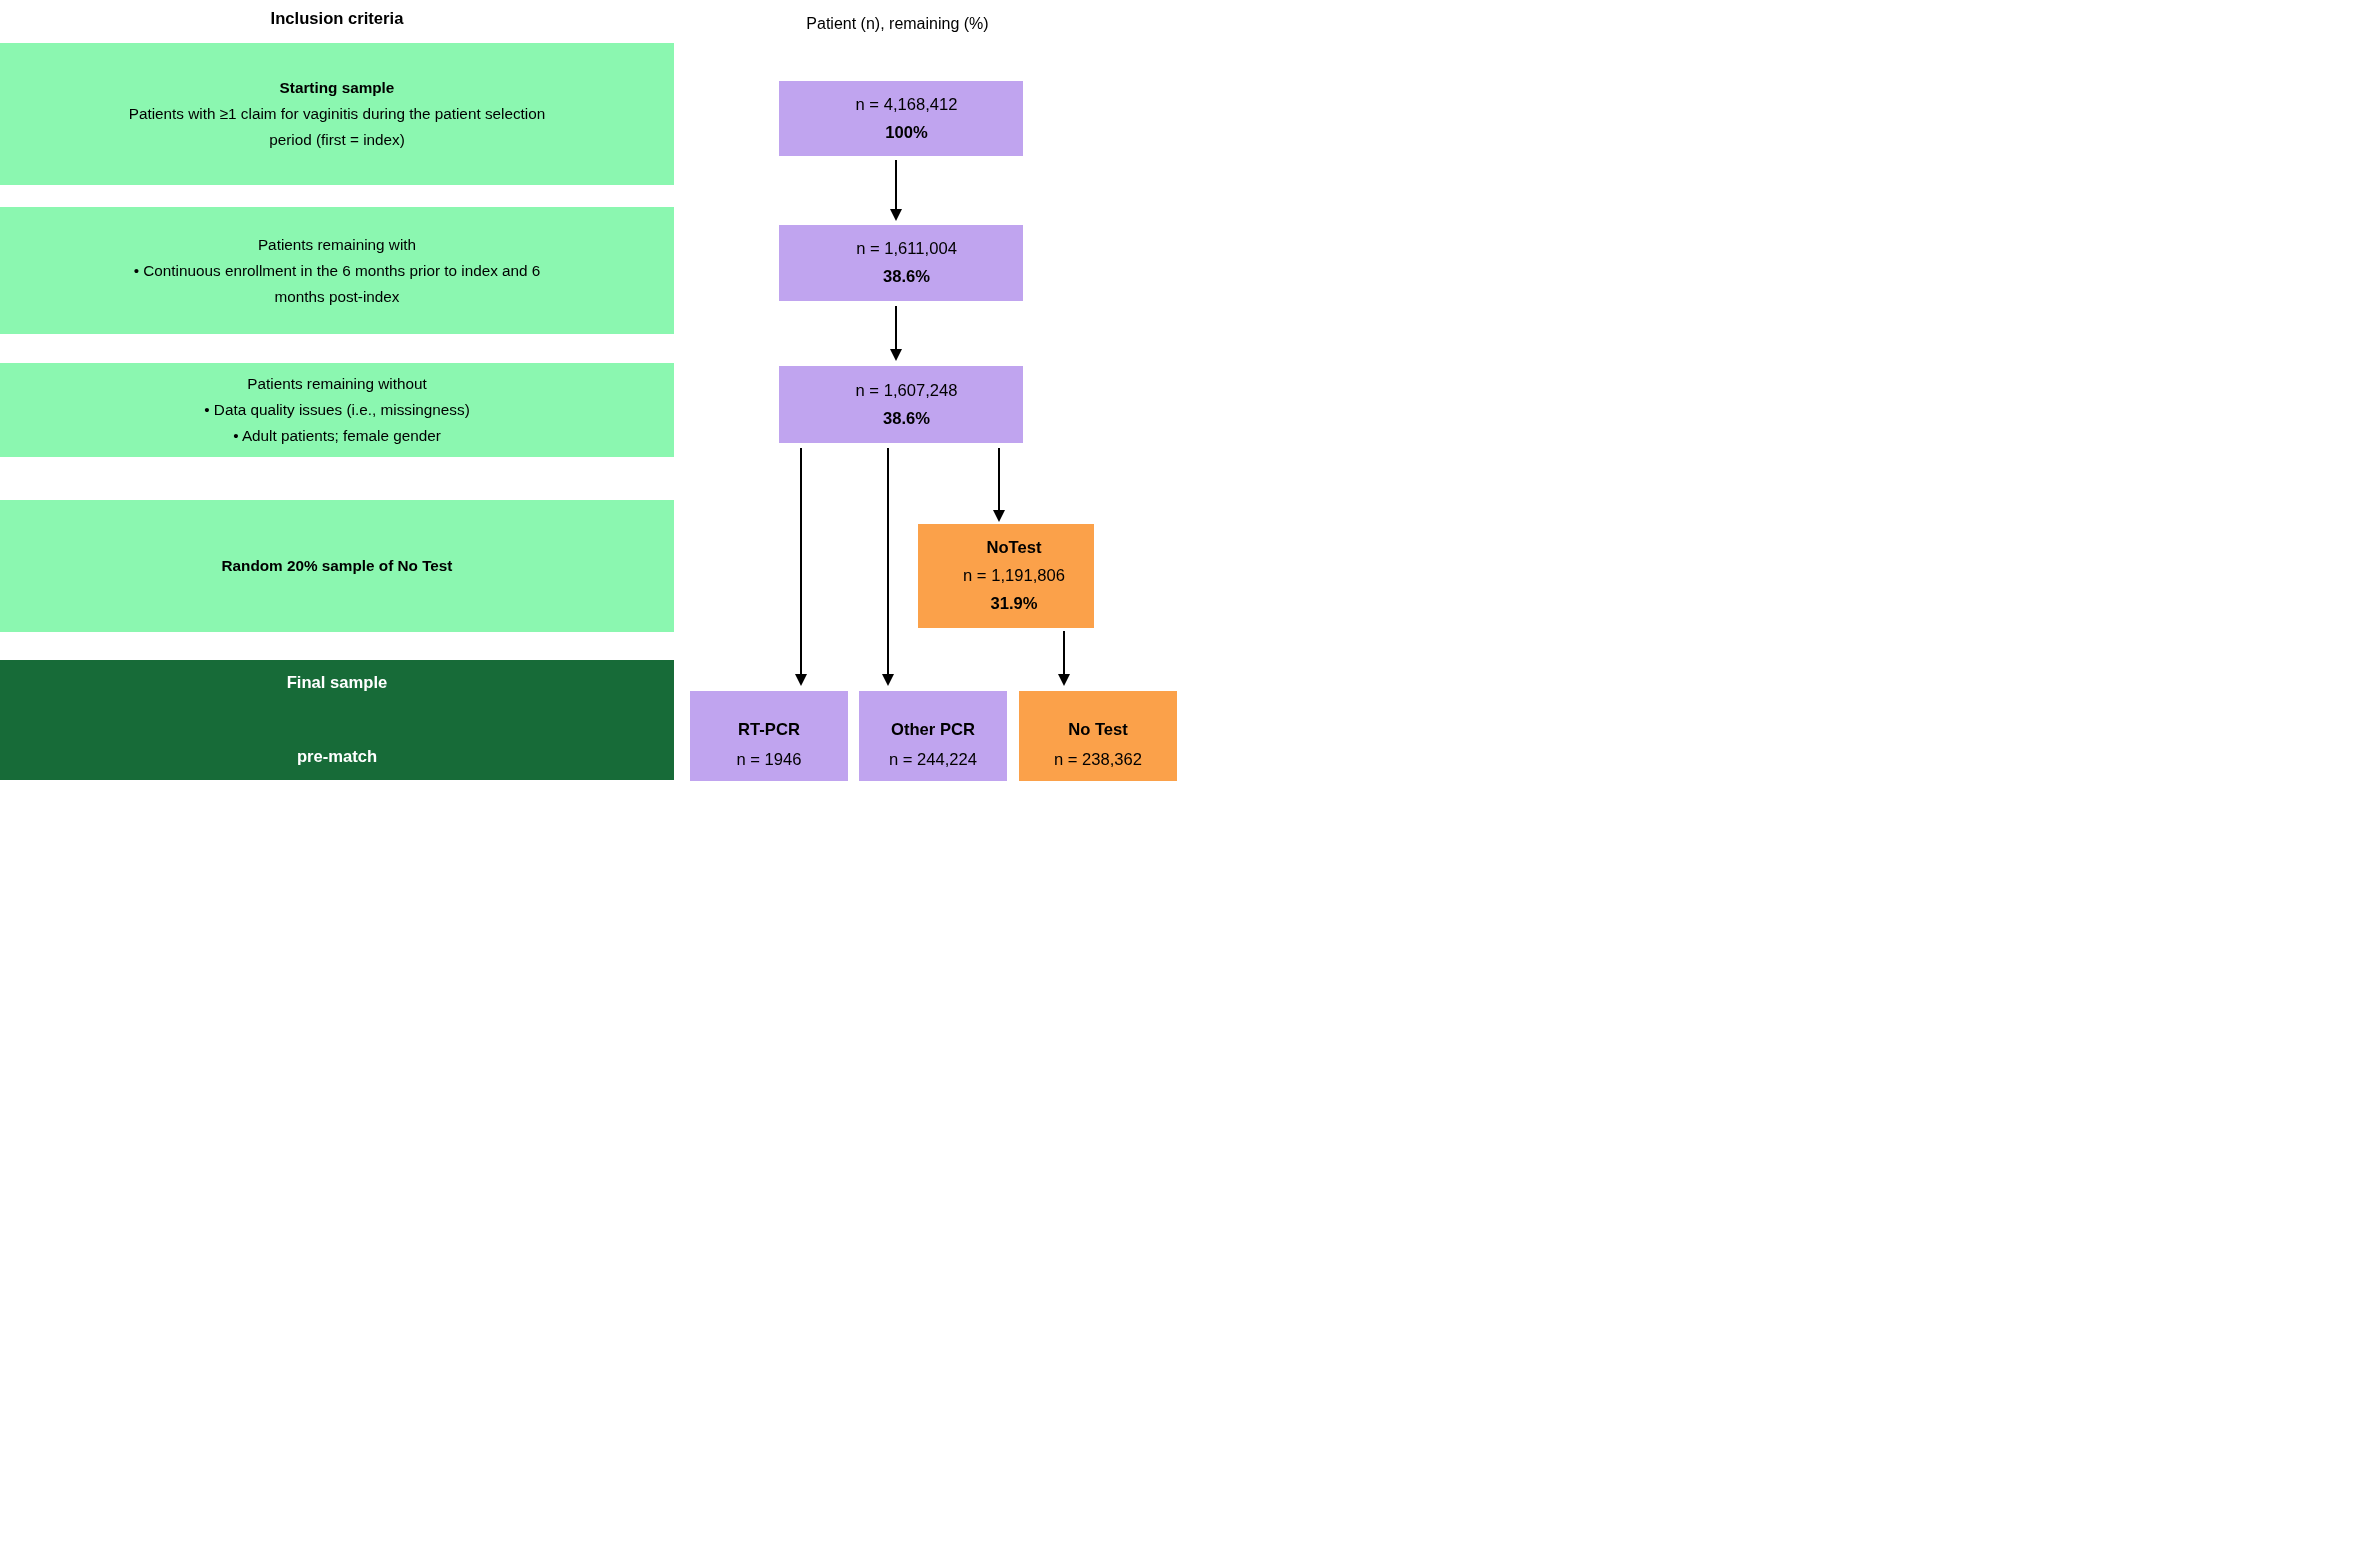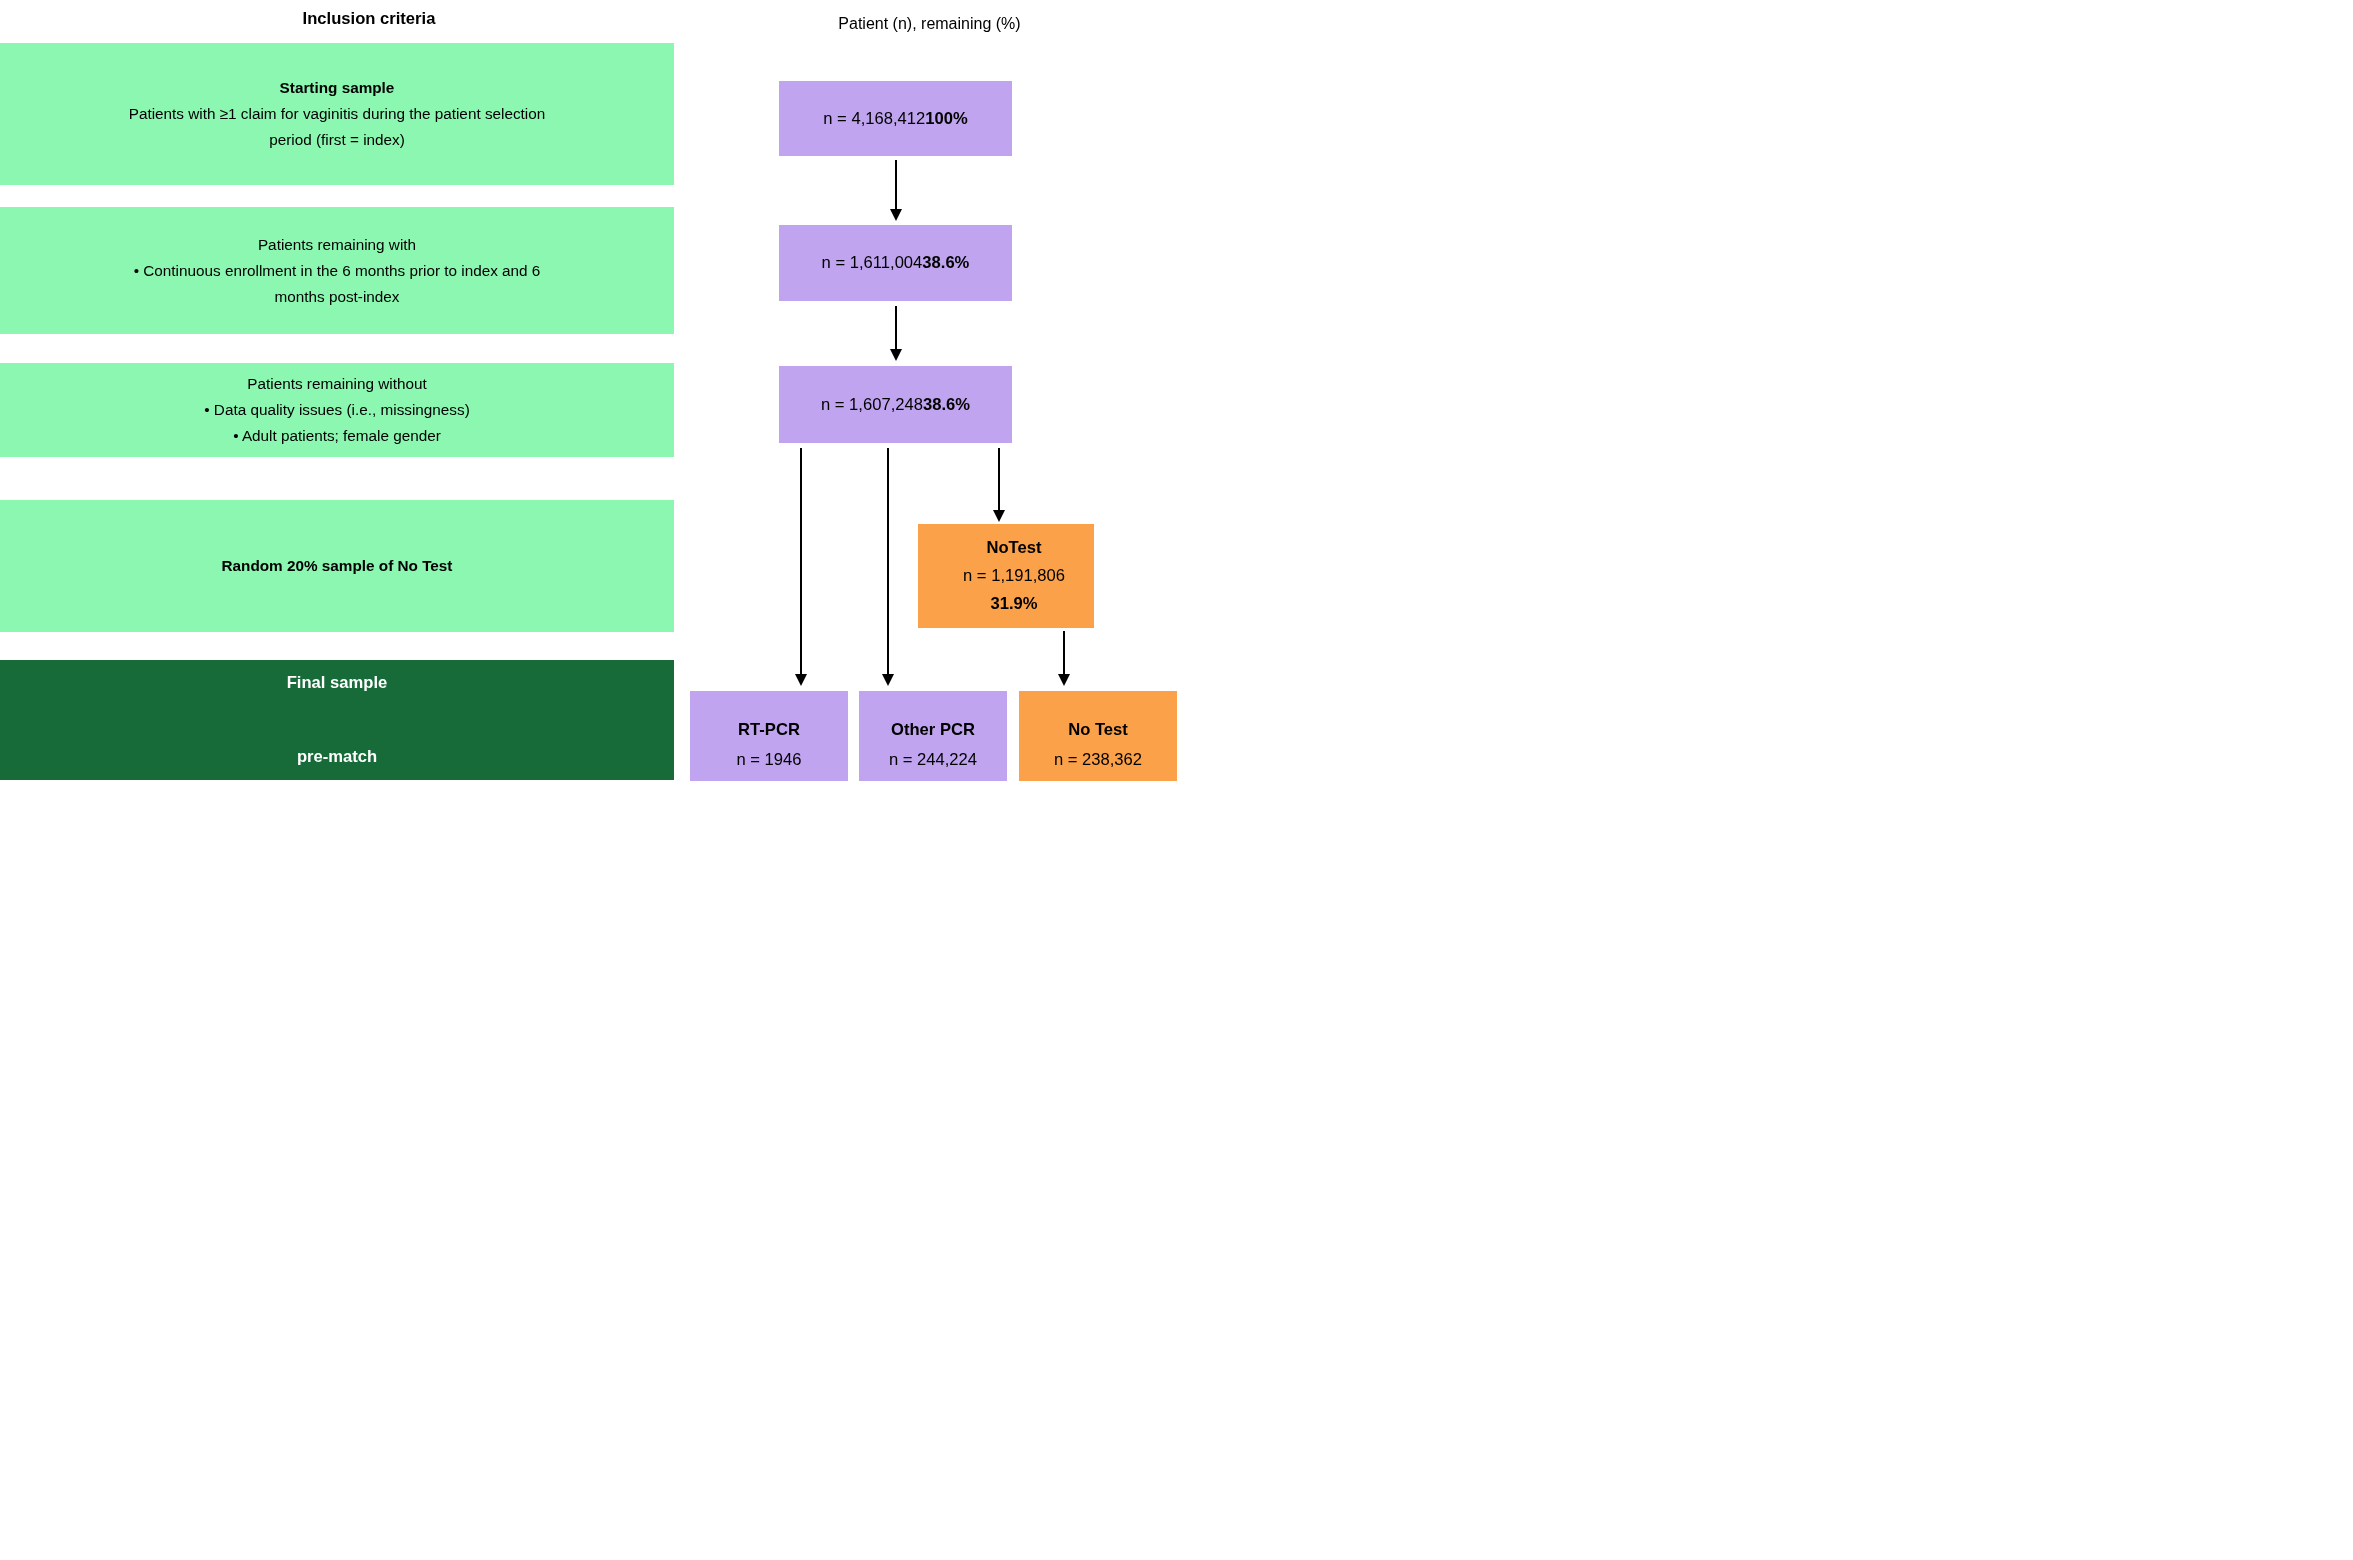--- a/index.html
+++ b/index.html
@@ -16,42 +16,41 @@
     height:781px;
     background:#ffffff;
     font-family:"Liberation Sans", sans-serif;
     color:#000;
     overflow:hidden;
   }
   .col-header{
     position:absolute;
     display:flex;align-items:center;justify-content:center;
     text-align:right;
-    margin-left:32px;
   }
   .col-header.left{left:0;top:1.3px;width:674px;height:35px;font-size:16.6px;font-weight:bold;}
   .col-header.right{left:751px;top:10.6px;width:293px;height:26.6px;font-size:16px;font-weight:normal;}
 
   .gbox{
     position:absolute;left:0;width:674px;
     background:var(--light-green);
     display:flex;flex-direction:column;align-items:center;justify-content:center;
     text-align:left;font-size:15.3px;line-height:26px;
   }
   .gbox .t-bold{font-weight:bold;}
   .gbox.final{
     background:var(--dark-green);
     color:#ffffff;font-weight:bold;font-size:16.6px;line-height:30px;
   }
 
   .pbox{
     position:absolute;left:779px;width:233px;
     background:var(--purple);
-    display:flex;flex-direction:row;align-items:center;justify-content:center;
-    text-align:center;font-size:16.6px;line-height:28px;
+    display:flex;flex-direction:column;align-items:center;justify-content:center;
+    text-align:center;font-size:16.6px;line-height:28px;padding-left:11px;
   }
   .pbox .pct{font-weight:bold;}
 
   .obox{
     position:absolute;
     background:var(--orange);
     display:flex;flex-direction:column;align-items:center;justify-content:center;
     text-align:center;font-size:16.6px;line-height:28px;padding-left:16px;
   }
   .obox .lbl{font-weight:bold;}

